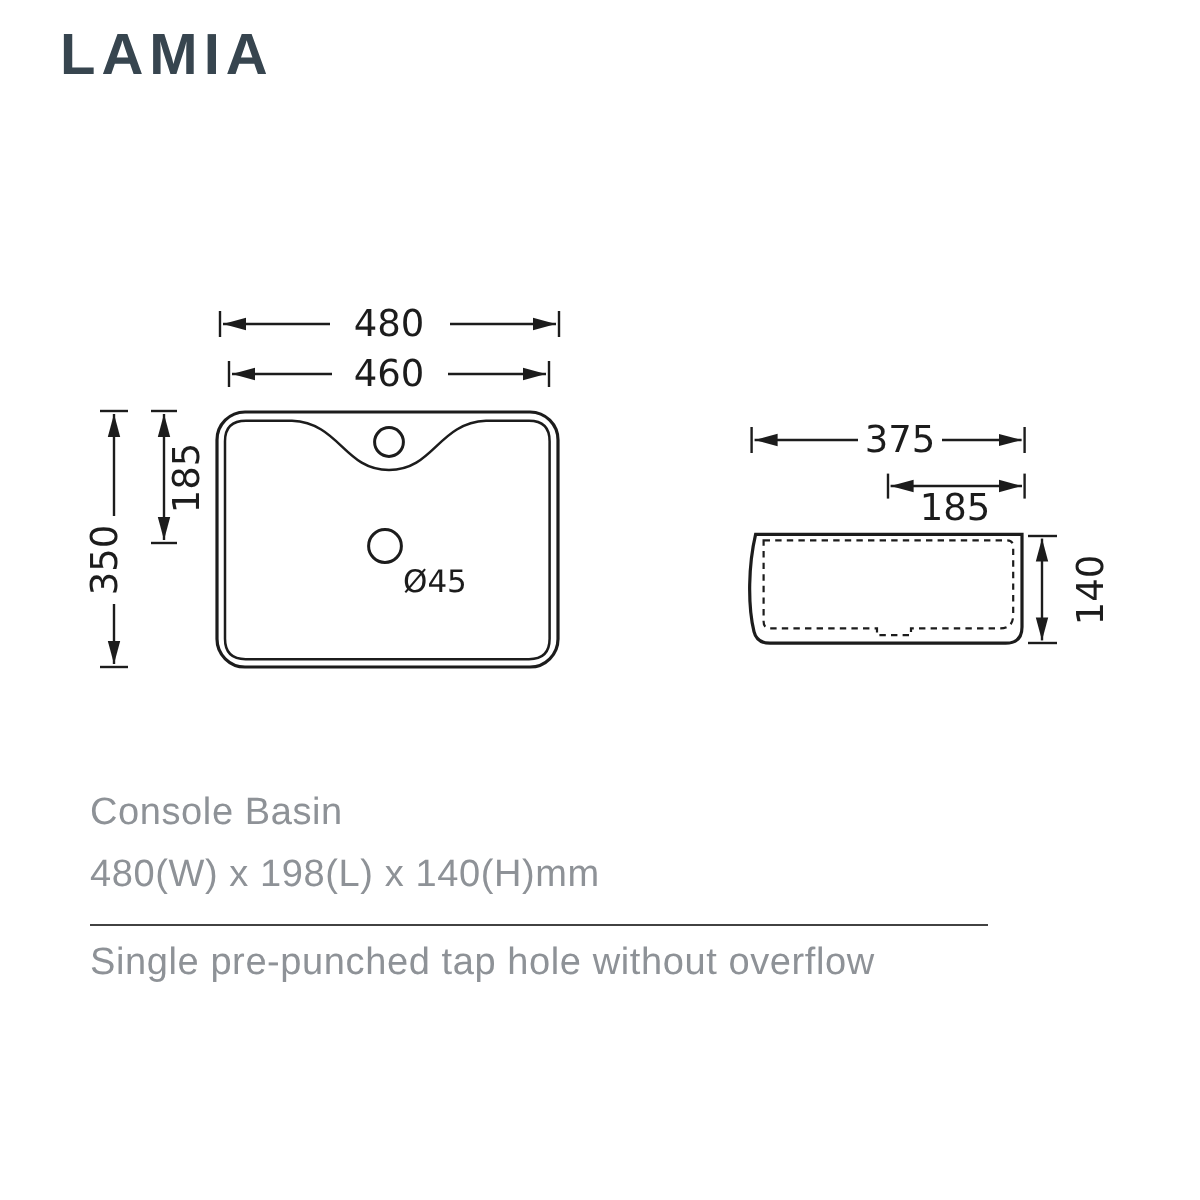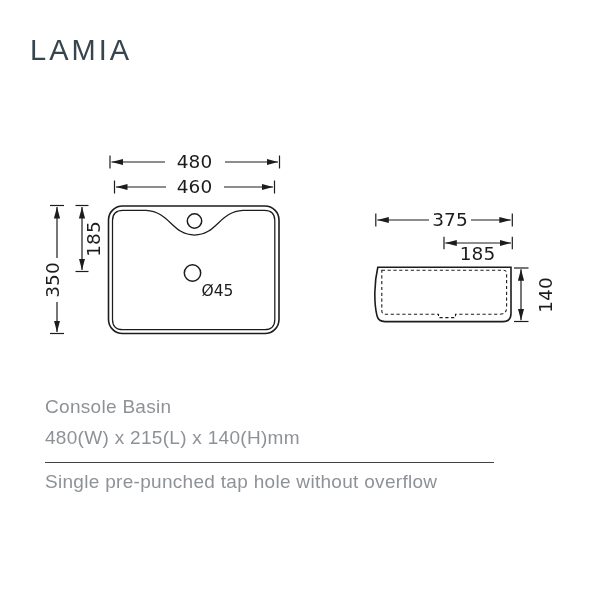--- a/index.html
+++ b/index.html
@@ -5,23 +5,23 @@
   html,body{margin:0;padding:0;}
   body{
     width:600px;height:600px;
     background:#ffffff;
     position:relative;
     overflow:hidden;
     font-family:"Liberation Sans", sans-serif;
   }
   .page-title{
     position:absolute;
-    left:30px;top:34px;
+    left:30px;top:12px;
     font-size:29px;
-    font-weight:normal;
+    font-weight:bold;
     letter-spacing:3px;
     color:#37454f;
   }
   .drawing-svg{
     position:absolute;
     left:0;top:0;
     width:600px;height:600px;
   }
   .dim-text{
     font-family:"DejaVu Sans", sans-serif;
@@ -144,15 +144,15 @@
 
   <g stroke="#1c1c1c" stroke-width="1.2">
     <line x1="514" y1="268" x2="528.5" y2="268"></line>
     <line x1="514" y1="321.5" x2="528.5" y2="321.5"></line>
     <line x1="521" y1="269.3" x2="521" y2="320.2" marker-start="url(#arr)" marker-end="url(#arr)"></line>
   </g>
   <text class="dim-text" transform="translate(551.5,295) rotate(-90)" text-anchor="middle">140</text>
 </svg>
 
 <div class="footer-line footer-name">Console Basin</div>
-<div class="footer-line footer-size">480(W) x 215(L) x 140(H)mm</div>
+<div class="footer-line footer-size">480(W) x 198(L) x 140(H)mm</div>
 <div class="footer-divider"></div>
 <div class="footer-line footer-feature">Single pre-punched tap hole without overflow</div>
 
 </body></html>

